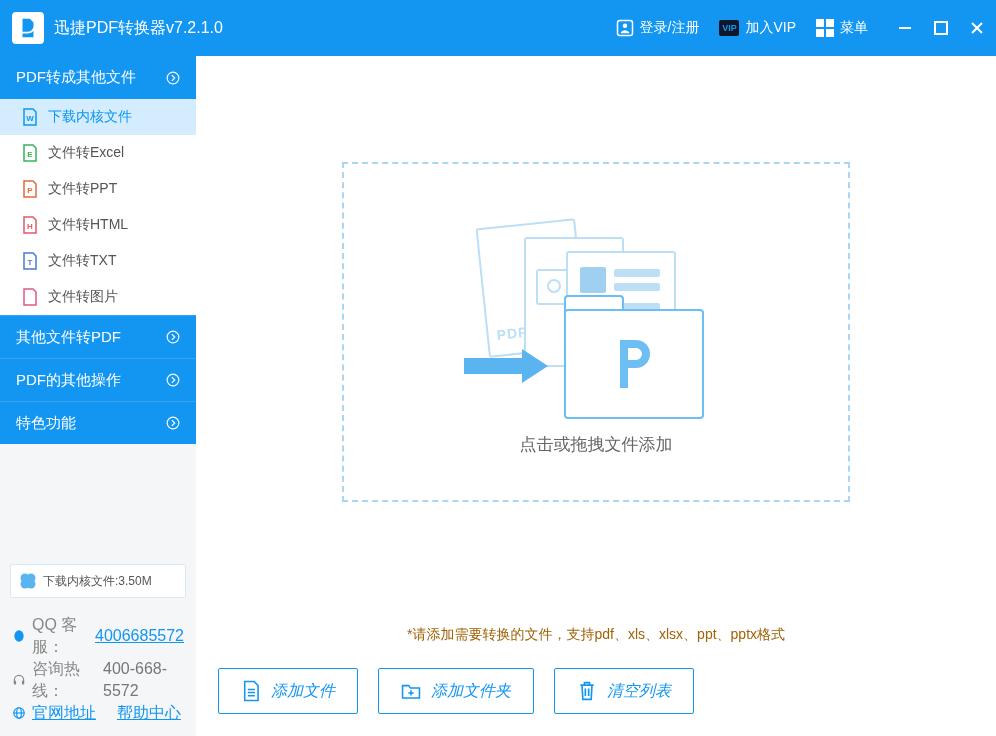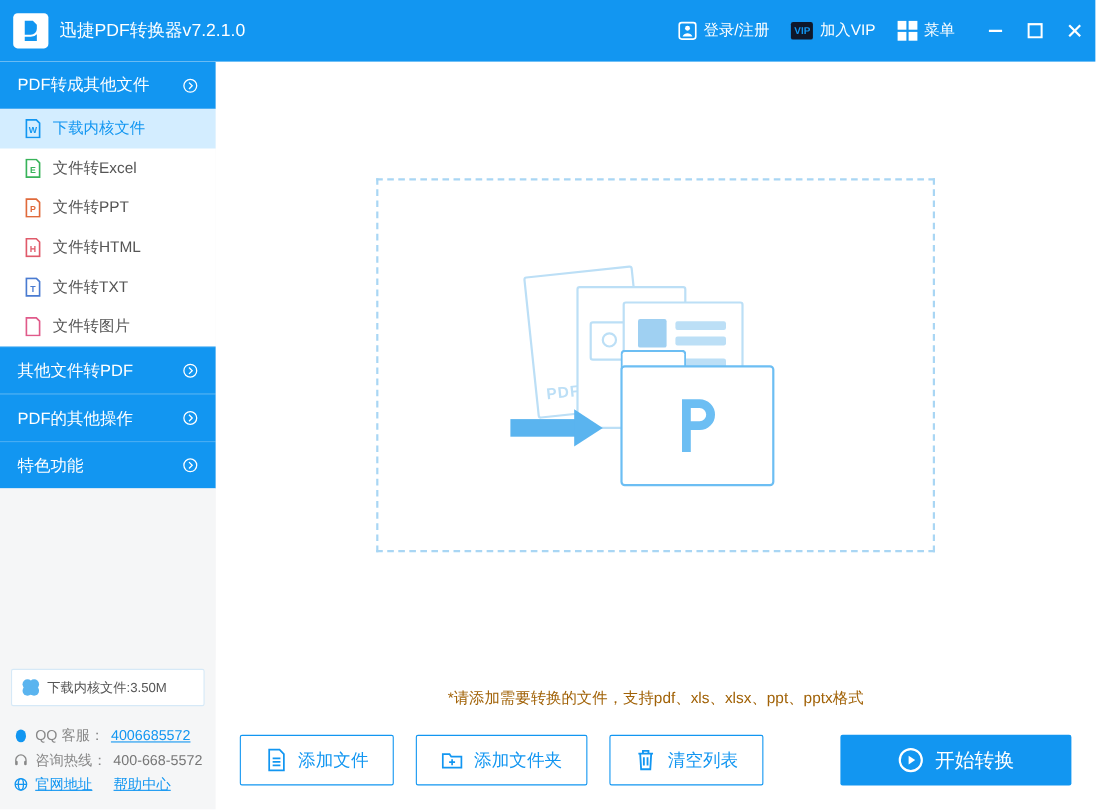--- a/index.html
+++ b/index.html
@@ -24,36 +24,36 @@
 .side-section { height: 43px; background: #1296f1; color: #fff; display: flex; align-items: center; padding: 0 16px; font-size: 15px; justify-content: space-between; cursor: pointer; border-top: 1px solid rgba(255,255,255,0.15); }
 .side-section:first-child { border-top: none; }
 .side-section svg { width: 14px; height: 14px; }
 .side-items { background: #fff; }
 .side-item { height: 36px; display: flex; align-items: center; padding: 0 22px; font-size: 14px; color: #555; cursor: pointer; gap: 10px; }
 .side-item.active { background: #d3edff; color: #1296f1; }
 .side-item .file-icon { width: 16px; height: 18px; flex: 0 0 auto; }
 .side-spacer { flex: 1; background: #f5f6f7; }
 .download-row { margin: 8px 10px; border: 1px solid #d6e9f7; background: #fff; height: 34px; display: flex; align-items: center; padding: 0 8px; font-size: 12px; color: #555; gap: 6px; border-radius: 2px; }
 .download-row .dl-icon { width: 18px; height: 18px; }
-.support { padding: 8px 12px 12px; font-size: 13px; color: #777; line-height: 22px; }
+.support { padding: 8px 12px 12px; font-size: 16px; color: #777; line-height: 22px; }
 .support-row { display: flex; align-items: center; gap: 6px; }
 .support-row svg { width: 14px; height: 14px; flex: 0 0 auto; }
 .support a { color: #1296f1; text-decoration: underline; }
 .support .lbl { color: #888; }
 
 .main { flex: 1; display: flex; flex-direction: column; padding: 0; }
 .drop-area { flex: 1; display: flex; align-items: center; justify-content: center; }
 .drop-box { width: 508px; height: 340px; border: 2px dashed #a9d6f4; display: flex; flex-direction: column; align-items: center; justify-content: center; gap: 24px; }
 .drop-illus { width: 240px; height: 200px; position: relative; }
 .drop-label { font-size: 17px; color: #666; }
 .hint-text { text-align: center; font-size: 14px; color: #a16207; padding: 18px 0 6px; }
 
 .bottom-bar { display: flex; gap: 20px; padding: 18px 22px 22px; align-items: center; }
 .btn { height: 46px; display: flex; align-items: center; justify-content: center; gap: 10px; border-radius: 2px; cursor: pointer; font-size: 16px; }
-.btn-outline { border: 1px solid #1296f1; color: #1296f1; background: #fff; padding: 0 22px; }
+.btn-outline { border: 1px solid #1296f1; color: #1296f1; background: #fff; padding: 0 22px; font-style: italic; }
 .btn-outline svg { width: 20px; height: 22px; }
 .btn-primary { background: #1296f1; color: #fff; flex: 0 0 210px; margin-left: auto; font-size: 18px; }
 .btn-primary svg { width: 24px; height: 24px; }
 
 
 .doc-shape { position: absolute; border: 2px solid #bcdff6; background: #fff; border-radius: 3px; }
 .doc1 { width: 100px; height: 130px; left: 6px; top: 14px; transform: rotate(-6deg); }
 .doc2 { width: 100px; height: 130px; left: 48px; top: 28px; }
 .doc3 { width: 110px; height: 140px; left: 90px; top: 42px; }
 .folder { position: absolute; left: 88px; top: 100px; width: 140px; height: 110px; }
@@ -257,20 +257,21 @@
               <div class="arrow-head"></div>
             </div>
           <div class="folder">
             <div class="folder-tab"></div>
             <div class="folder-back"></div>
             <svg class="folder-p" width="50" height="56" viewBox="0 0 24 28">
                 <path fill="#6cbef3" d="M5 2h8a7 7 0 0 1 0 14H9v10H5V2zm4 4v6h4a3 3 0 0 0 0-6H9z"></path>
               </svg>
           </div>
         </div>
+        <div class="drop-label">点击或拖拽文件添加</div>
       </div>
     </div>
     <div class="hint-text">*请添加需要转换的文件，支持pdf、xls、xlsx、ppt、pptx格式</div>
     <div class="bottom-bar">
       <div class="btn btn-outline">
         <svg viewBox="0 0 24 28">
             <path fill="none" stroke="#1296f1" stroke-width="2" d="M4 2h12l5 5v19H4z"></path>
             <path fill="none" stroke="#1296f1" stroke-width="2" d="M8 12h9M8 16h9M8 20h9"></path>
           </svg>
         <span>添加文件</span>
@@ -282,22 +283,15 @@
           </svg>
         <span>添加文件夹</span>
       </div>
       <div class="btn btn-outline">
         <svg viewBox="0 0 24 26">
             <path fill="none" stroke="#1296f1" stroke-width="2" d="M4 6h16M9 6V3h6v3M6 6l1 17h10l1-17"></path>
             <path stroke="#1296f1" stroke-width="2" d="M10 10v9M14 10v9"></path>
           </svg>
         <span>清空列表</span>
       </div>
-      <div class="btn btn-primary">
-        <svg viewBox="0 0 24 24">
-            <circle cx="12" cy="12" r="10" fill="none" stroke="#fff" stroke-width="2"></circle>
-            <path d="M10 8l6 4-6 4z" fill="#fff"></path>
-          </svg>
-        <span>开始转换</span>
-      </div>
     </div>
   </div>
 </div>
 
 </body></html>

